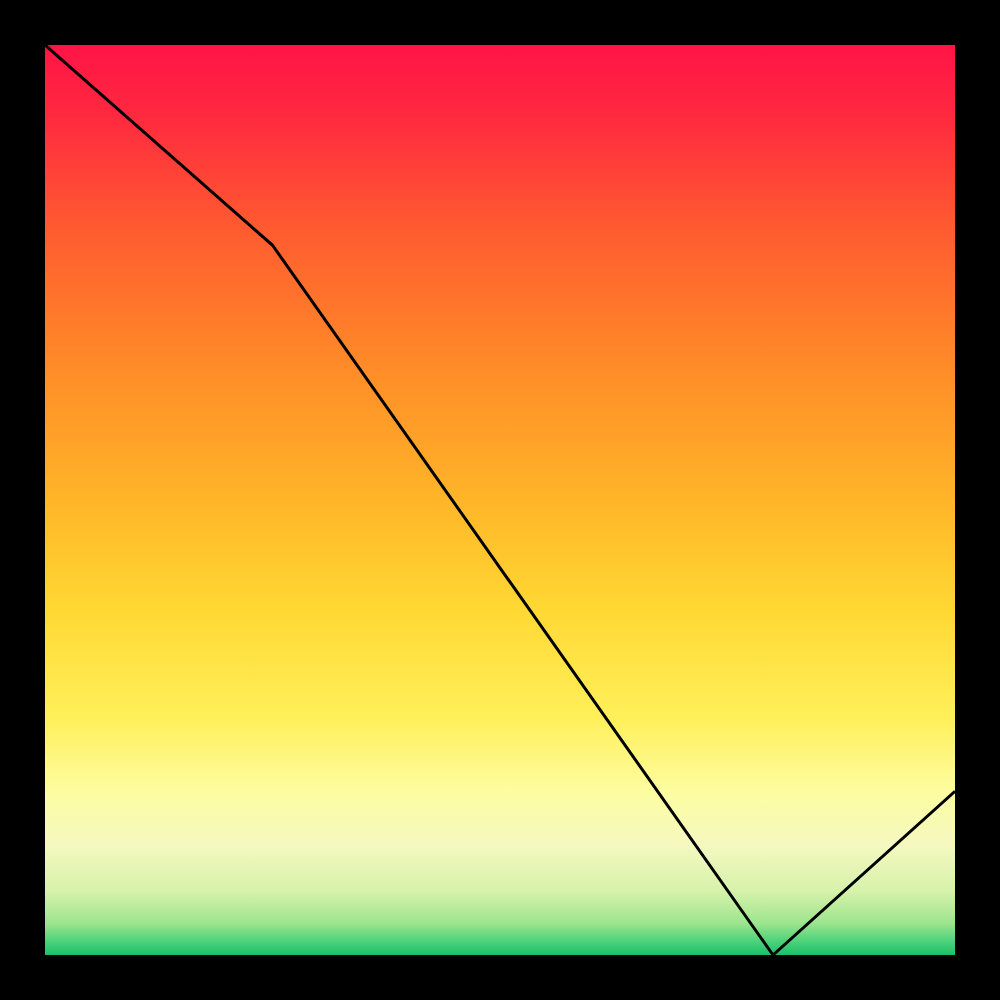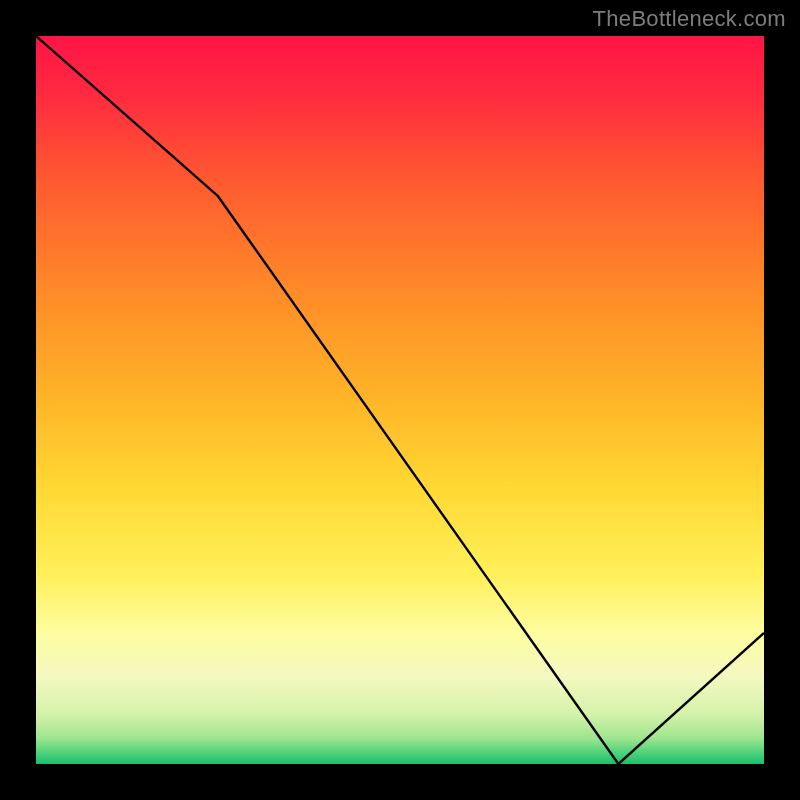--- a/index.html
+++ b/index.html
@@ -54,21 +54,20 @@
     font-size: 12px;
     font-weight: 700;
     letter-spacing: 0.4px;
     white-space: nowrap;
   }
 </style>
 </head>
 <body>
 
 <div class="frame">
-  <div class="watermark">TheBottleneck.com</div>
 
   <div class="plot-outer">
 
     <div class="plot-area">
 
       <svg class="gradient" viewBox="0 0 728 728" preserveAspectRatio="none">
         <defs>
           <linearGradient id="bg-grad" x1="0" y1="0" x2="0" y2="1">
               <stop offset="0%" stop-color="#ff1446"></stop>
               <stop offset="8%" stop-color="#ff2a3f"></stop>

